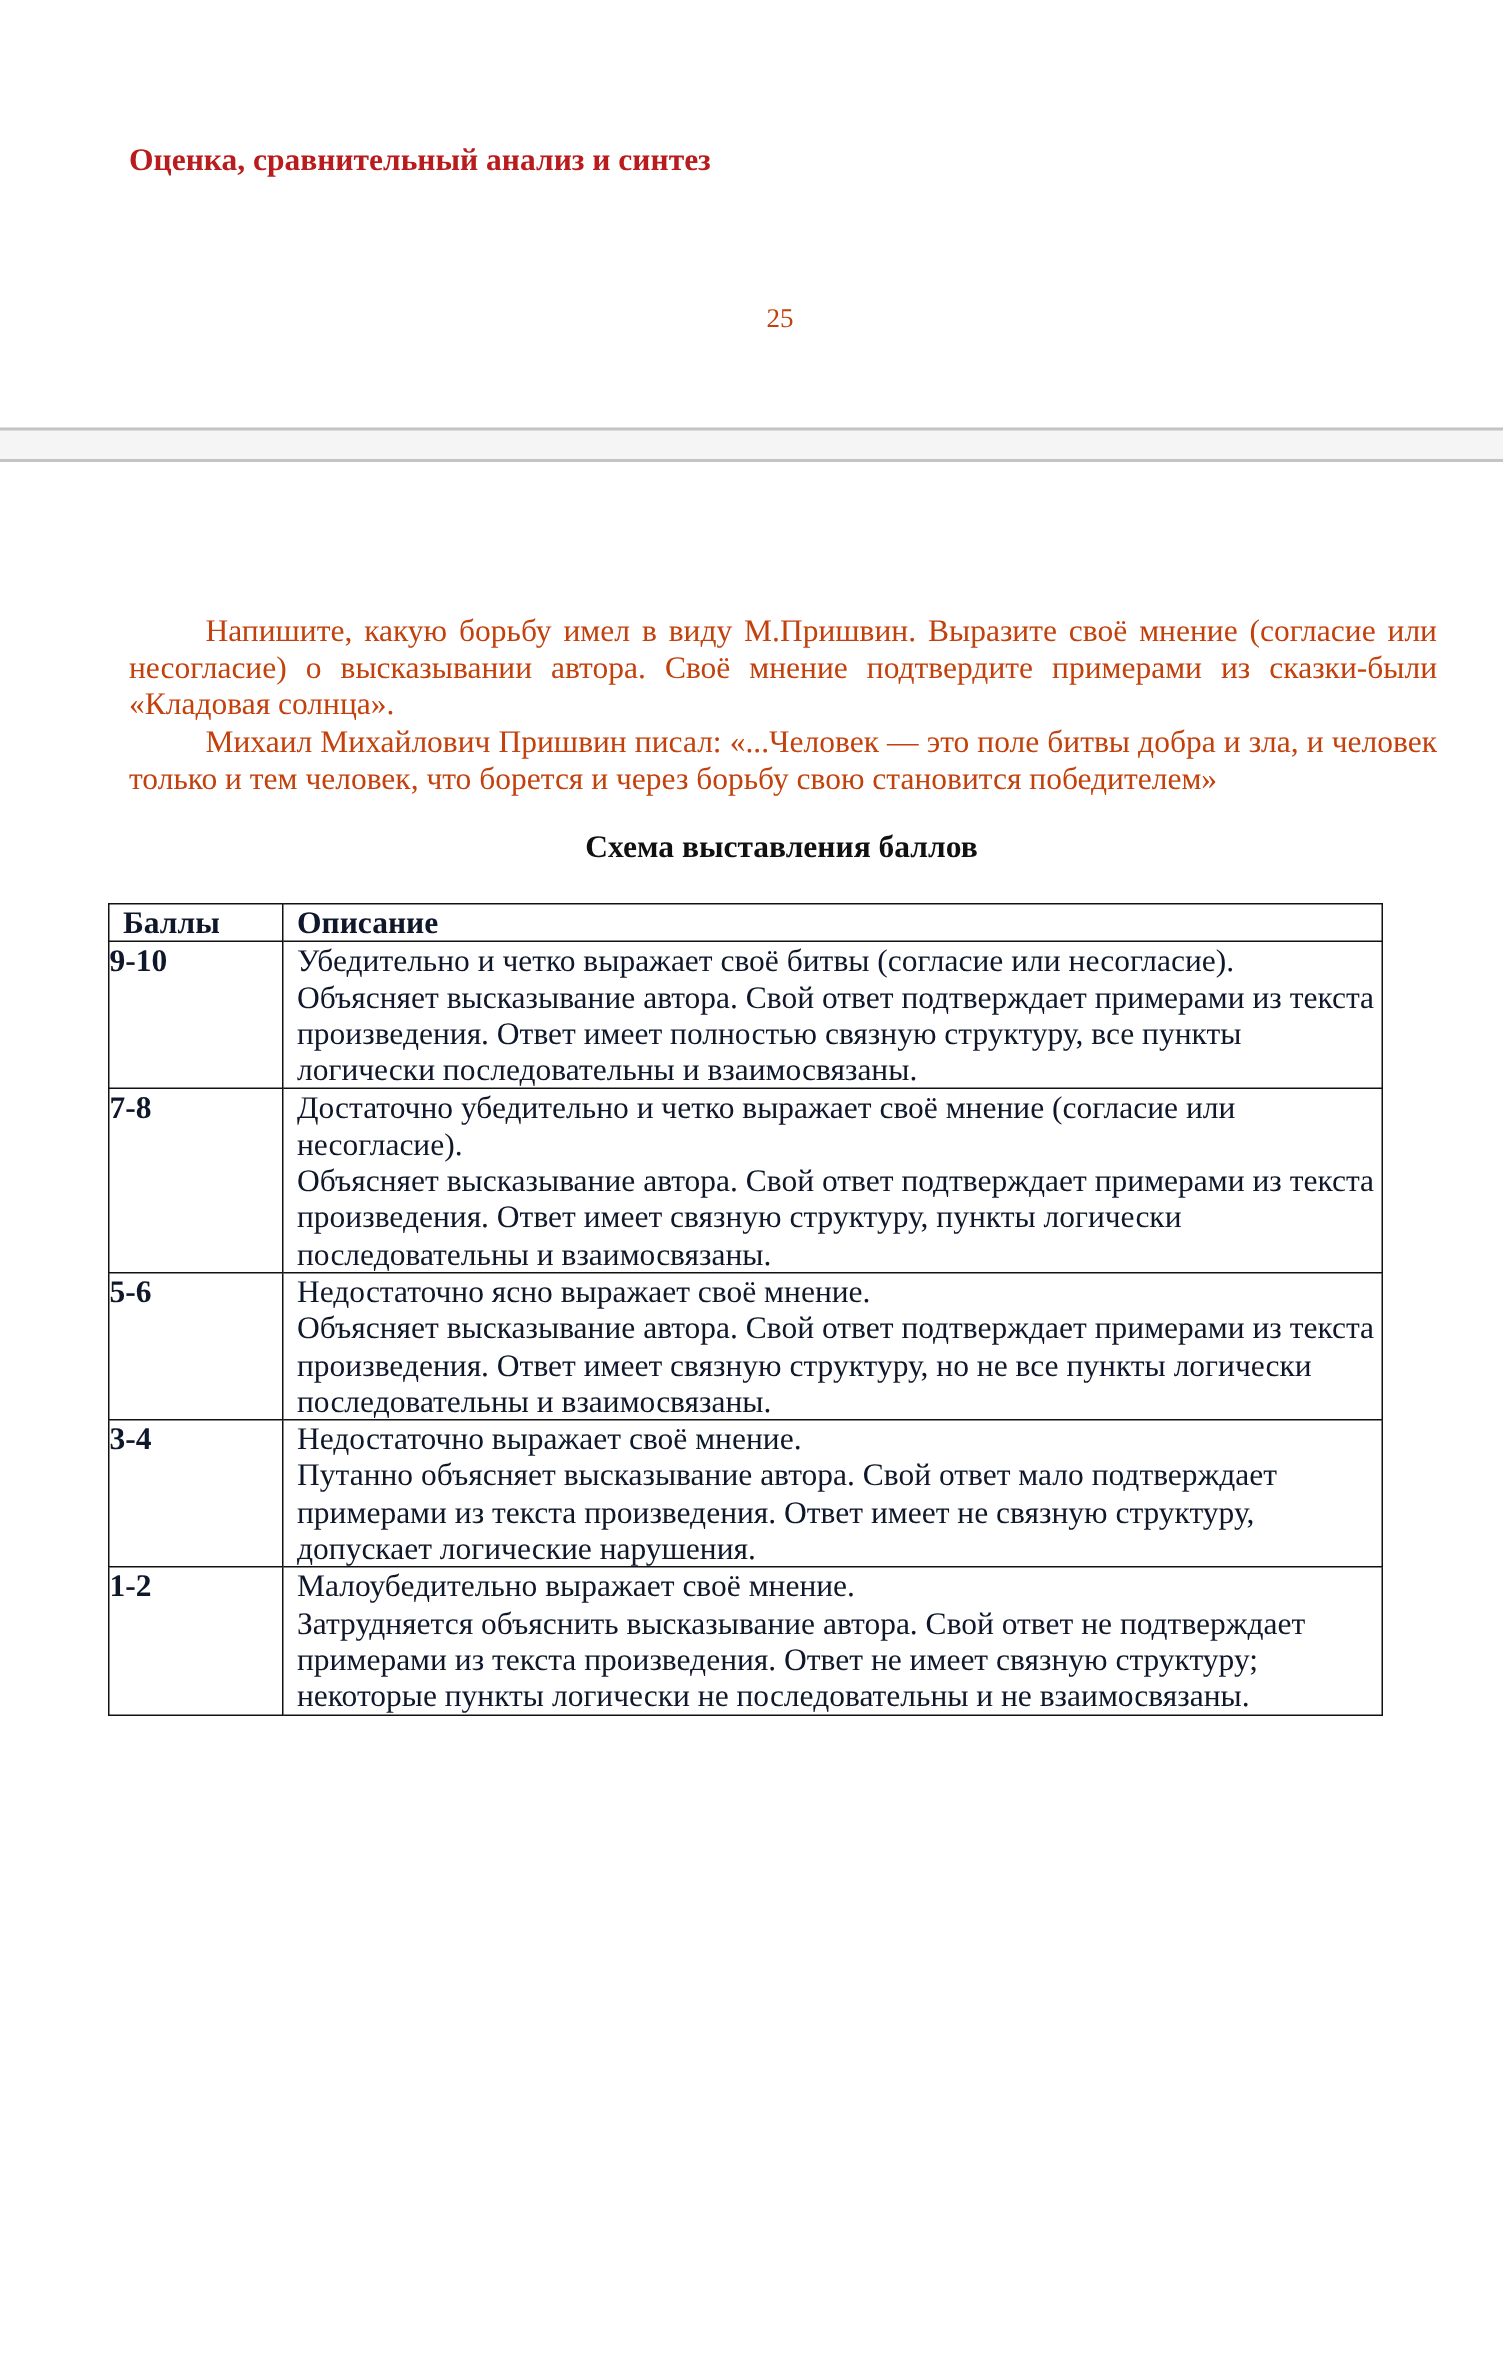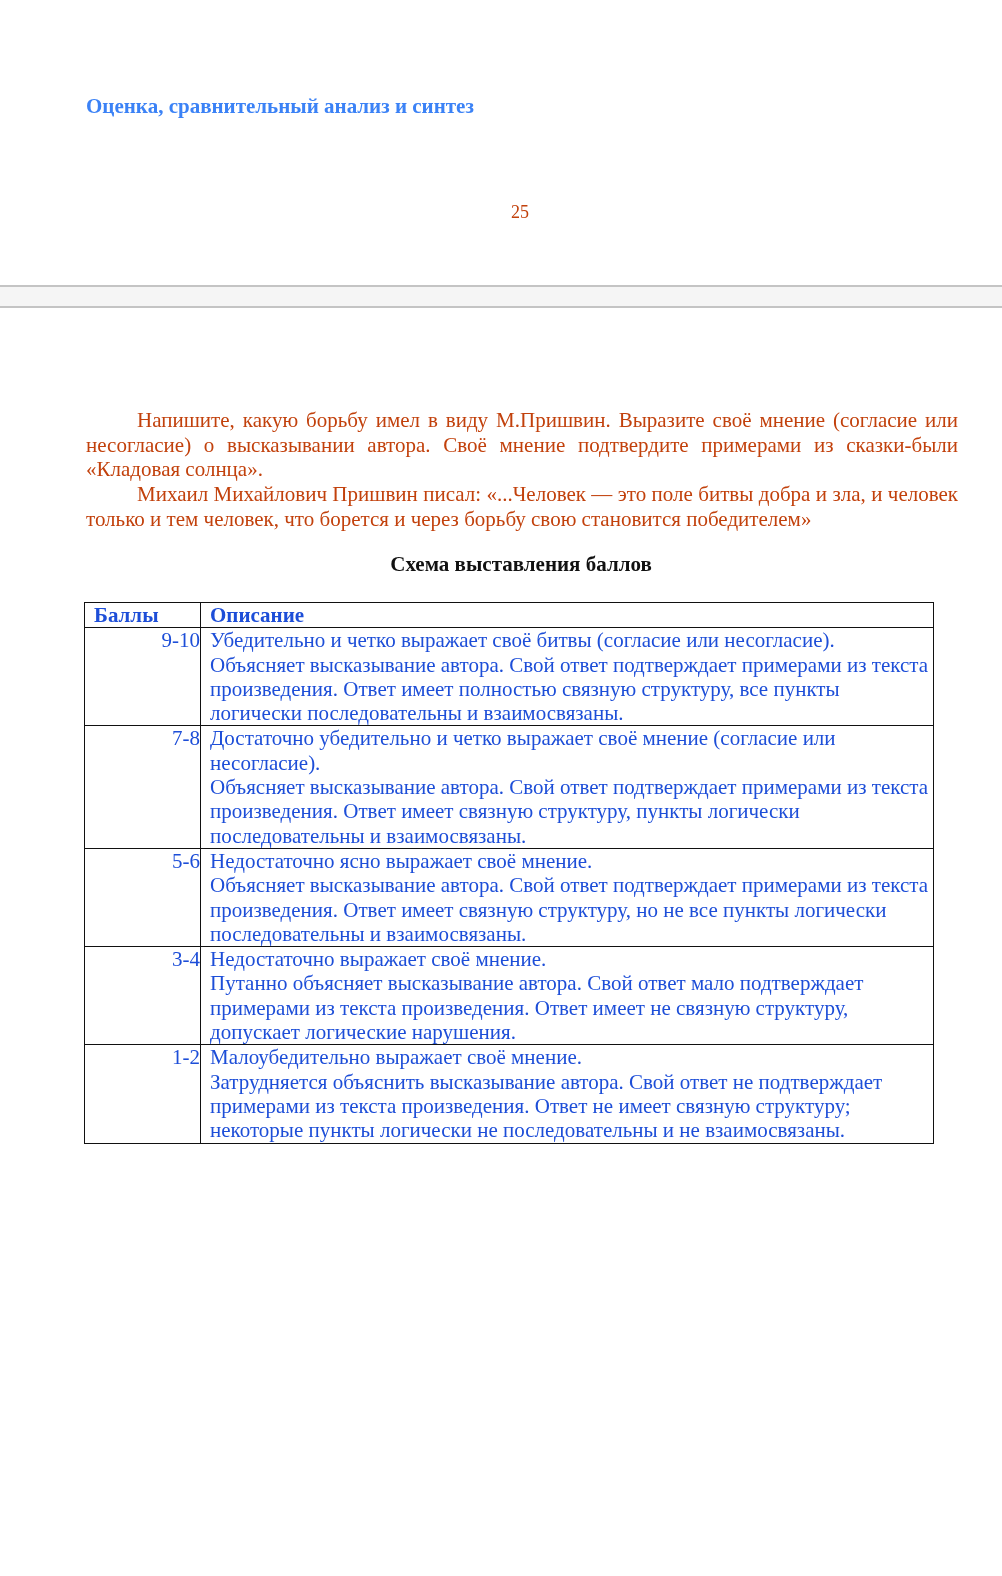--- a/index.html
+++ b/index.html
@@ -1,39 +1,39 @@
 <!DOCTYPE html>
 <html><head>
 <meta charset="utf-8">
 <style>
   html, body { margin: 0; padding: 0; }
   body {
     width: 1002px; height: 1576px; background: #ffffff; position: relative;
     font-family: "Liberation Serif", "DejaVu Serif", serif; color: #111; overflow: hidden;
   }
-  .heading { position: absolute; left: 86px; top: 94px; font-weight: bold; font-size: 21px; line-height: 24px; color: #3b82f6; }
+  .heading { position: absolute; left: 86px; top: 94px; font-weight: bold; font-size: 21px; line-height: 24px; color: #b91c1c; }
   .page-num { position: absolute; left: 511px; top: 202px; font-size: 18px; color: #c2410c; }
   .page-break {
     position: absolute; left: 0; top: 285px; width: 1002px; height: 19px;
     background: #f5f5f5; border-top: 2px solid #c4c4c4; border-bottom: 2px solid #c4c4c4;
   }
   .para {
     position: absolute; left: 86px; width: 872px; font-size: 21px; line-height: 24.5px;
     text-align: justify; text-indent: 51px; color: #c2410c;
   }
   .p1 { top: 408px; }
   .p2 { top: 482px; font-family: Liberation Serif, serif; }
   .scheme-title { position: absolute; left: 0; width: 1042px; top: 552px; text-align: center; font-weight: bold; font-size: 21px; color: #111; }
   table.scores {
     position: absolute; left: 72px; top: 602px; width: 850px; border-collapse: collapse;
-    font-size: 21px; line-height: 24.3px; color: #1d4ed8; margin-left: 12px;
+    font-size: 21px; line-height: 24.3px; color: #0f172a;
   }
   table.scores th, table.scores td { border: 1.5px solid #111; vertical-align: top; padding: 0 0 0 9px; }
   table.scores th { text-align: left; font-weight: bold; height: 24px; }
-  table.scores td.pts { text-align: right; padding: 0; width: 115px; }
+  table.scores td.pts { text-align: left; padding: 0; width: 115px; font-weight: bold; }
   .line { display: block; }
 </style>
 </head>
 <body>
 
 <div class="heading">
   <div>Оценка, сравнительный анализ и синтез</div>
 </div>
 
 <div class="page-num">25</div>

